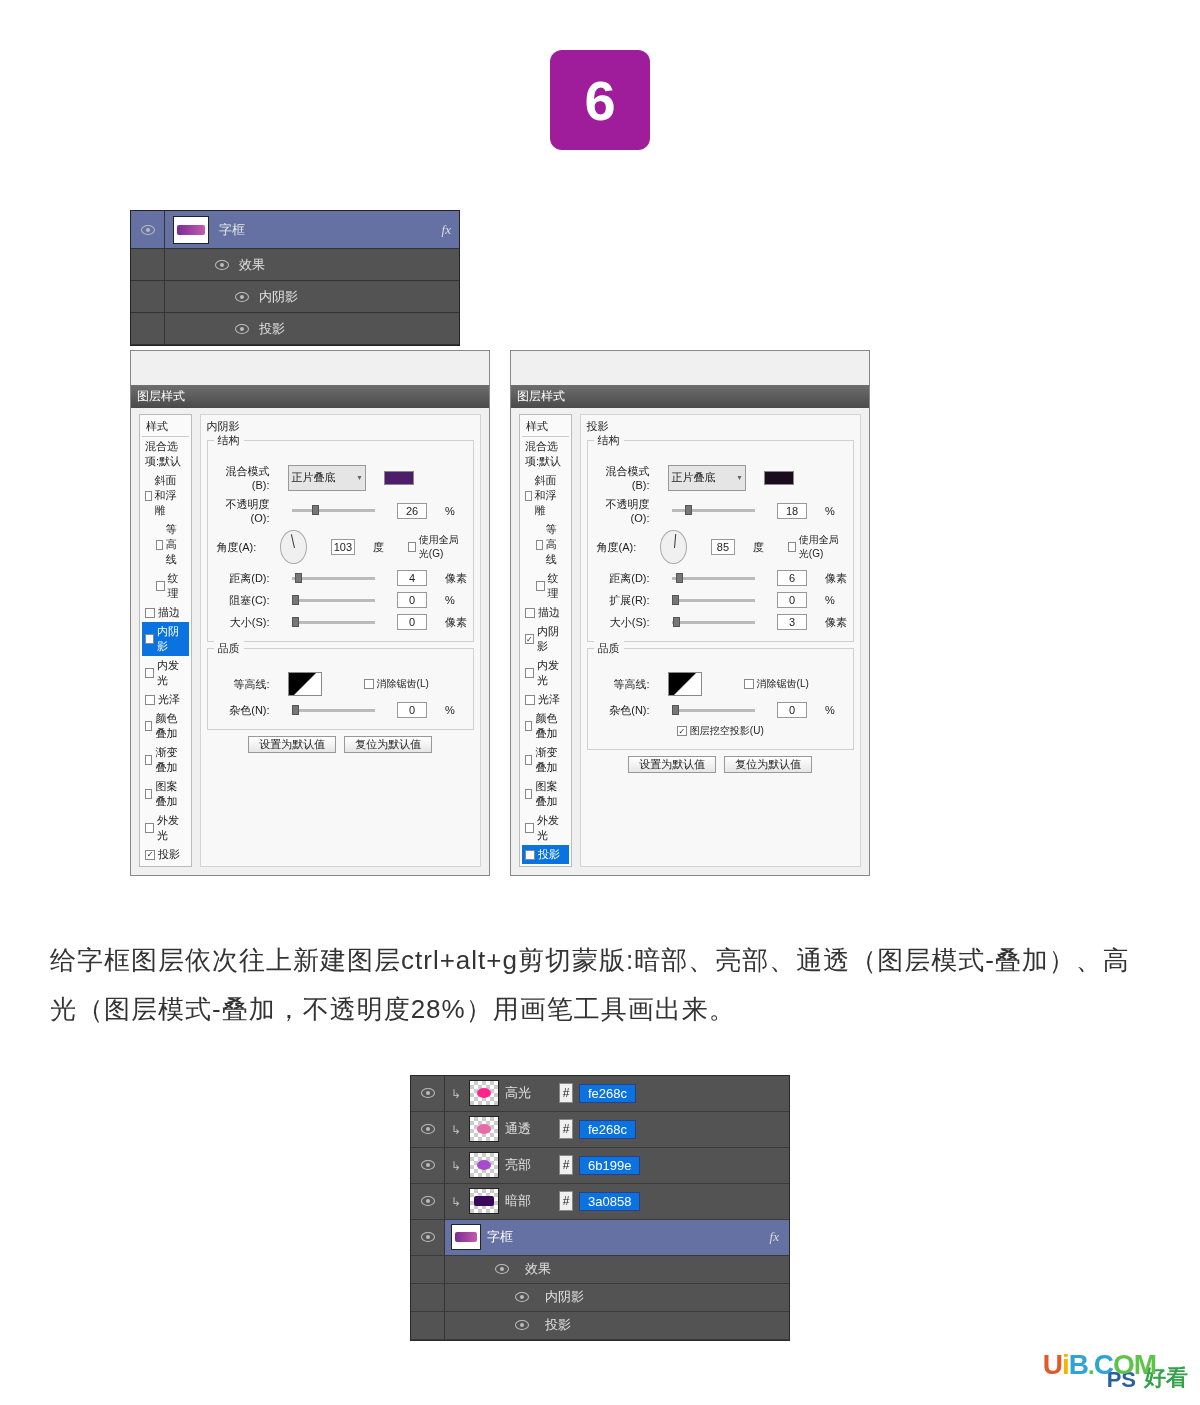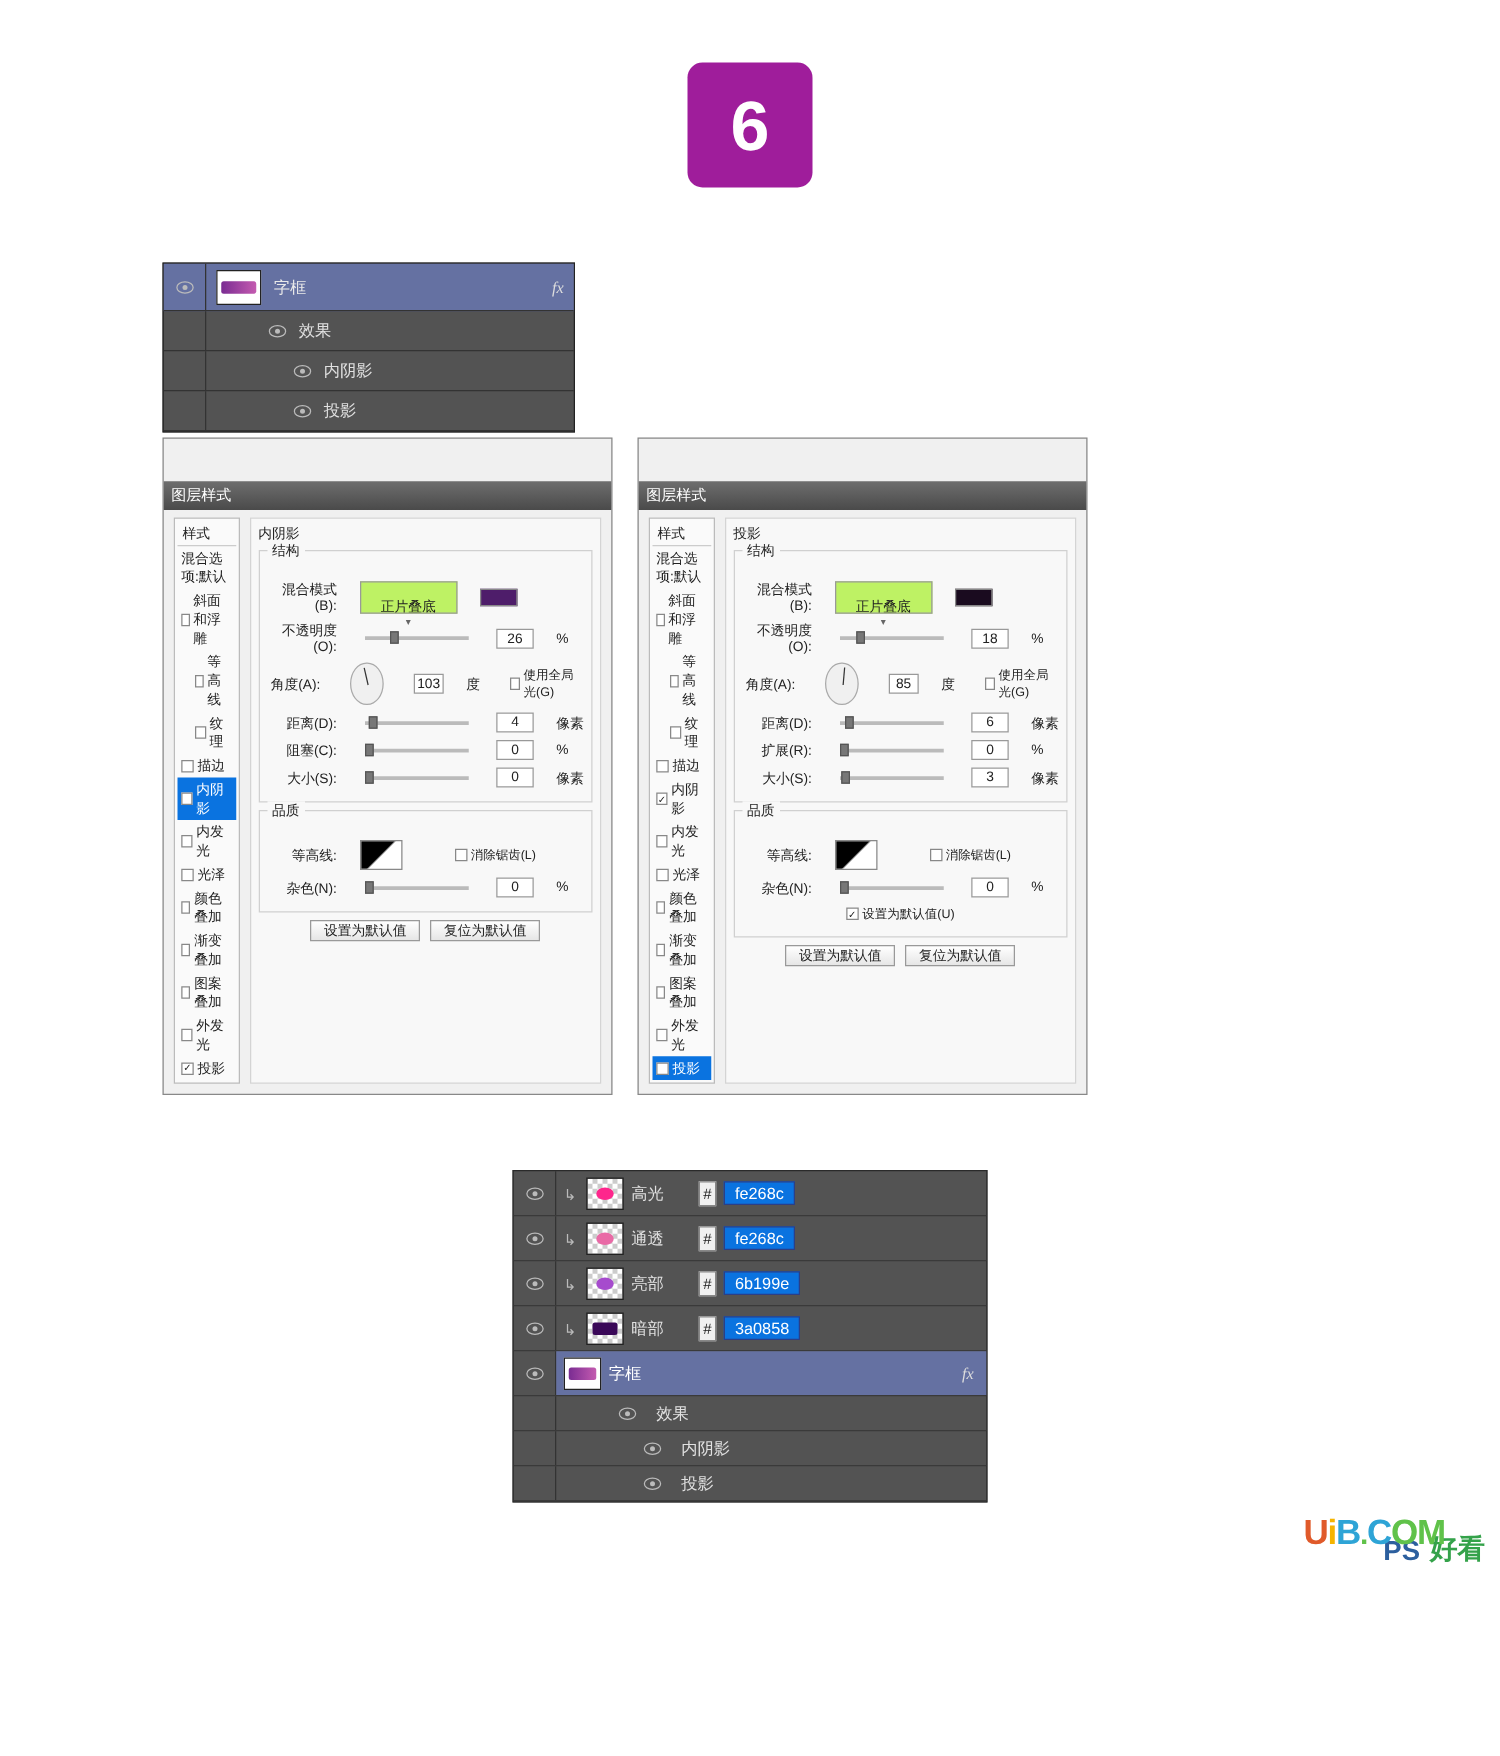--- a/index.html
+++ b/index.html
@@ -184,29 +184,28 @@
     padding: 3px 0;
     gap: 18px;
   }
   .param-label {
     width: 56px;
     text-align: right;
     font-size: 11px;
   }
   .param-select {
     border: 1px solid #999;
-    background: #bef264;
+    background: #e5e5e5;
     font-size: 11px;
     padding: 12px 3px;
     height: 16px;
     width: 78px;
     display: flex;
     align-items: center;
     justify-content: space-between;
-    flex-direction: column;
   }
   .sel-arrow { font-size: 8px; color: #666; }
   .color-swatch {
     width: 30px; height: 14px;
     border: 1px solid #888;
   }
   .slider-track {
     flex: 1;
     height: 3px;
     background: #bbb;
@@ -704,34 +703,35 @@
               <span class="param-label">杂色(N):</span>
               <div class="slider-track">
                   <div class="slider-thumb" style="left:0%;"></div>
                 </div>
               <span class="num-input">0</span>
               <span class="unit">%</span>
             </div>
             <div class="param-row" style="justify-content:center;">
               <span class="chk-label">
                   <span class="chk">✓</span>
-                  <span>设置为默认值(U)</span>
+                  <span>图层挖空投影(U)</span>
                 </span>
             </div>
           </div>
 
           <div class="btn-row">
             <span class="btn">设置为默认值</span>
             <span class="btn">复位为默认值</span>
           </div>
         </div>
       </div>
     </div>
   </div>
 
+  <p class="desc-text">给字框图层依次往上新建图层ctrl+alt+g剪切蒙版:暗部、亮部、通透（图层模式-叠加）、高光（图层模式-叠加，不透明度28%）用画笔工具画出来。</p>
 
   <div class="shot-layers-color">
     <div class="lc-row">
       <div class="lc-eye">
           <span class="eye-icon"></span>
         </div>
       <div class="lc-main">
         <span class="lc-clip">↳</span>
         <div class="lc-thumb">
             <div class="lc-spot" style="background:#fe268c;"></div>

